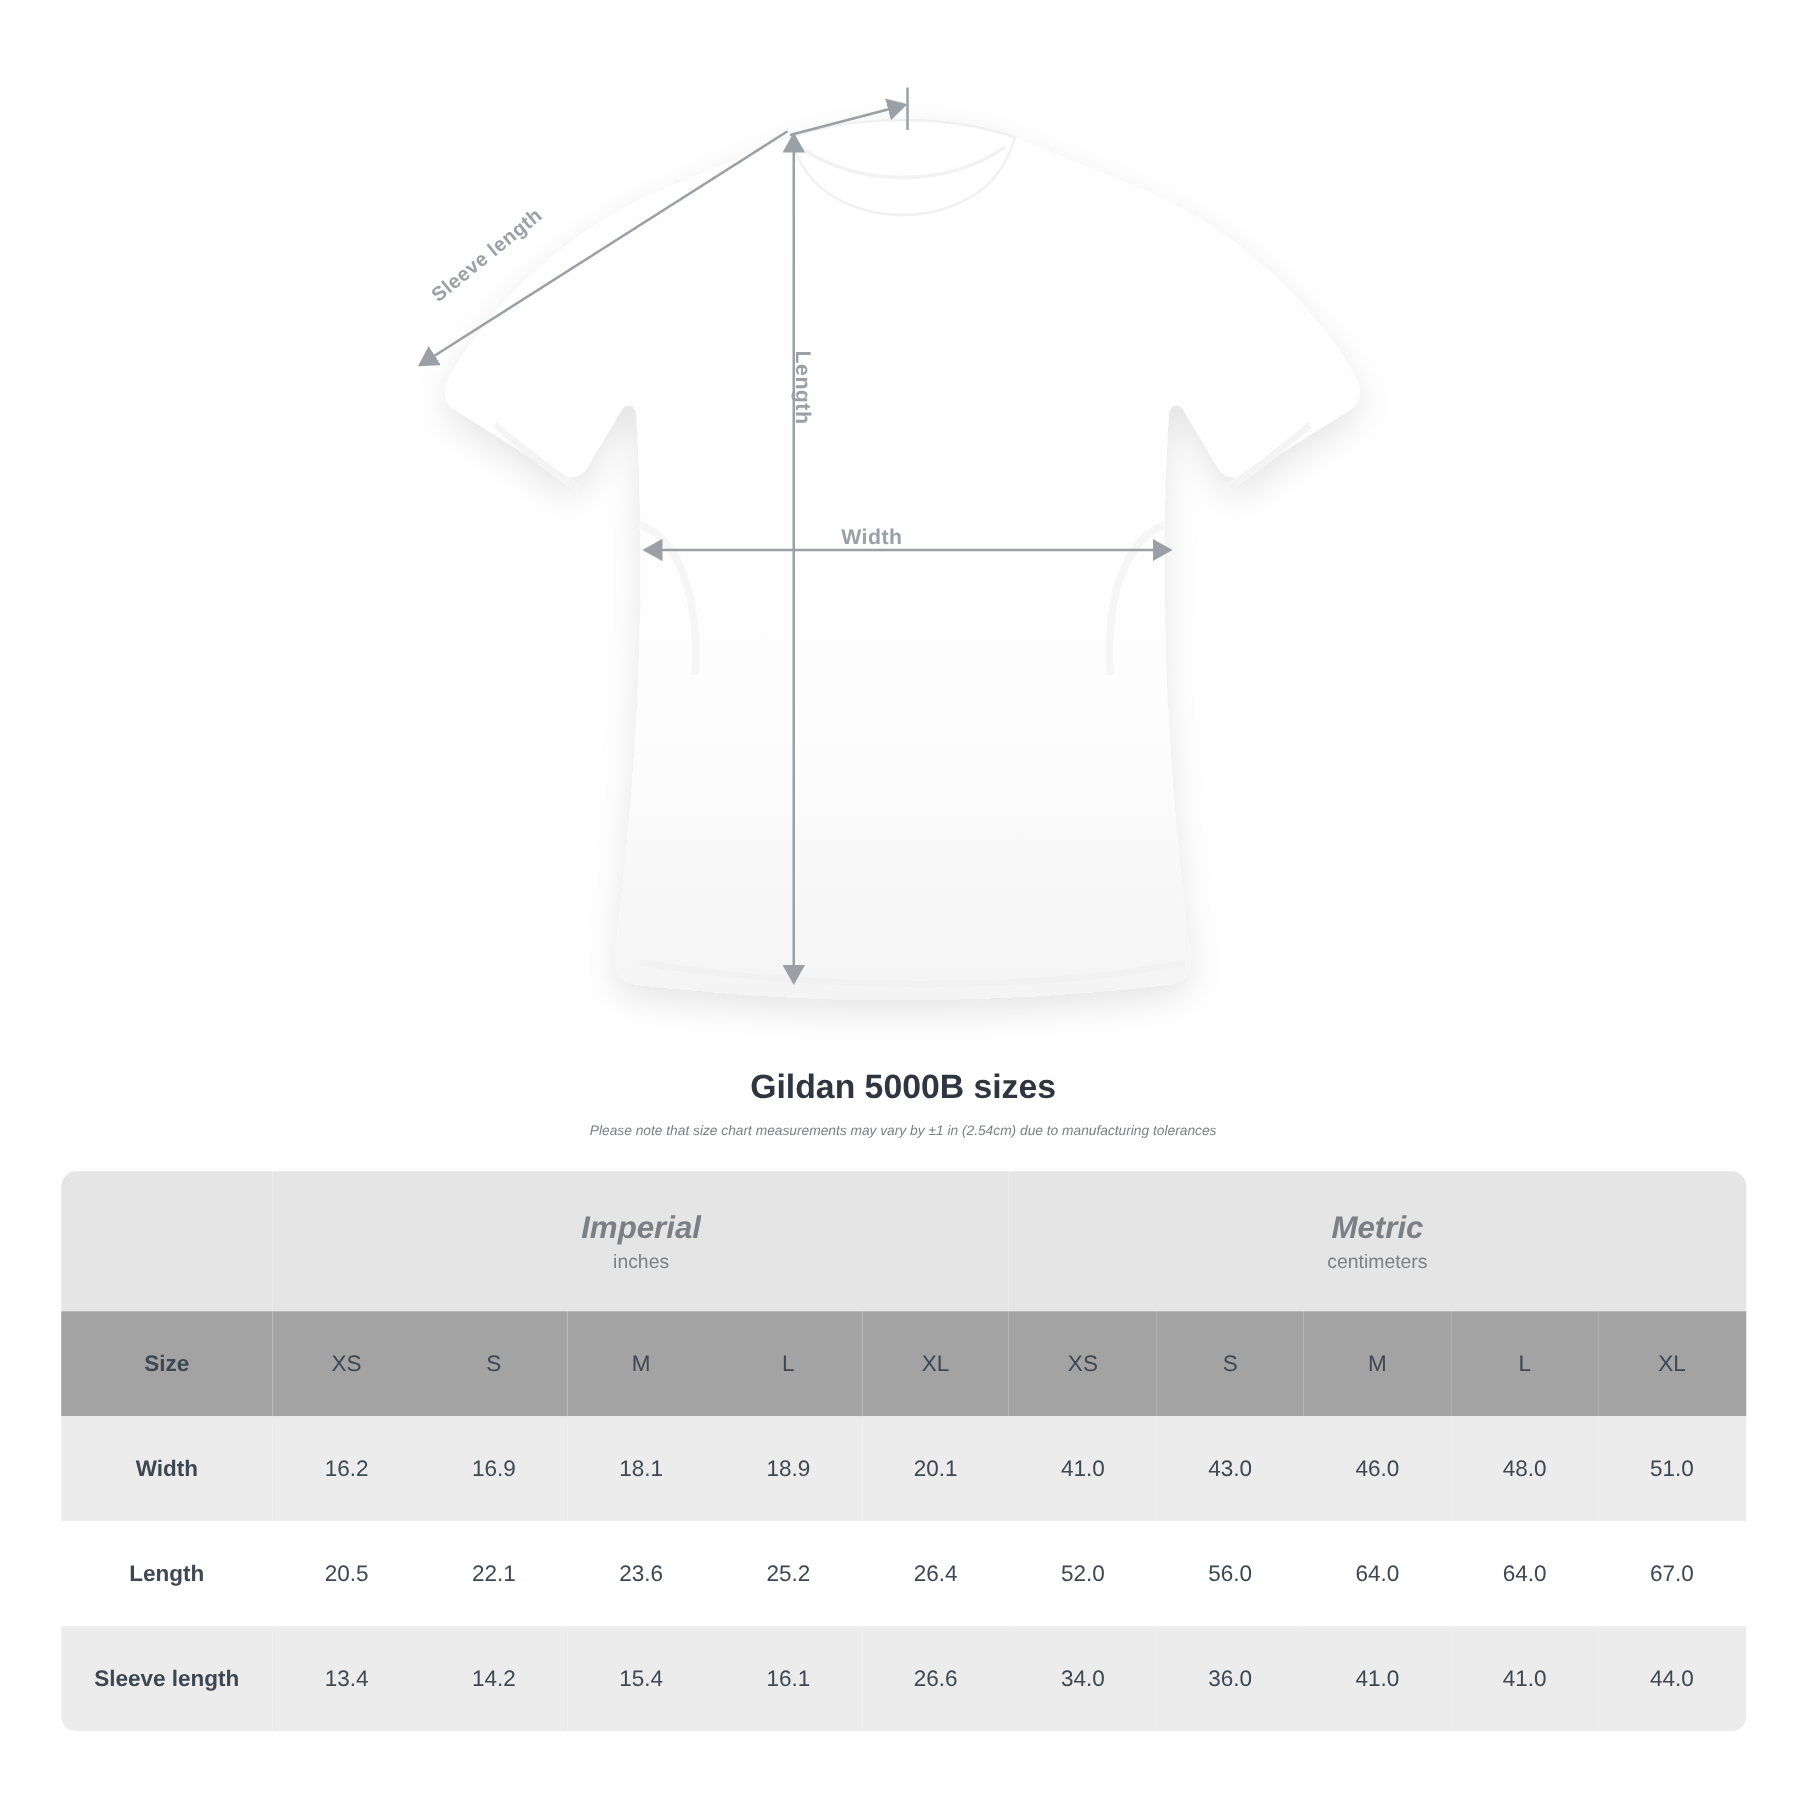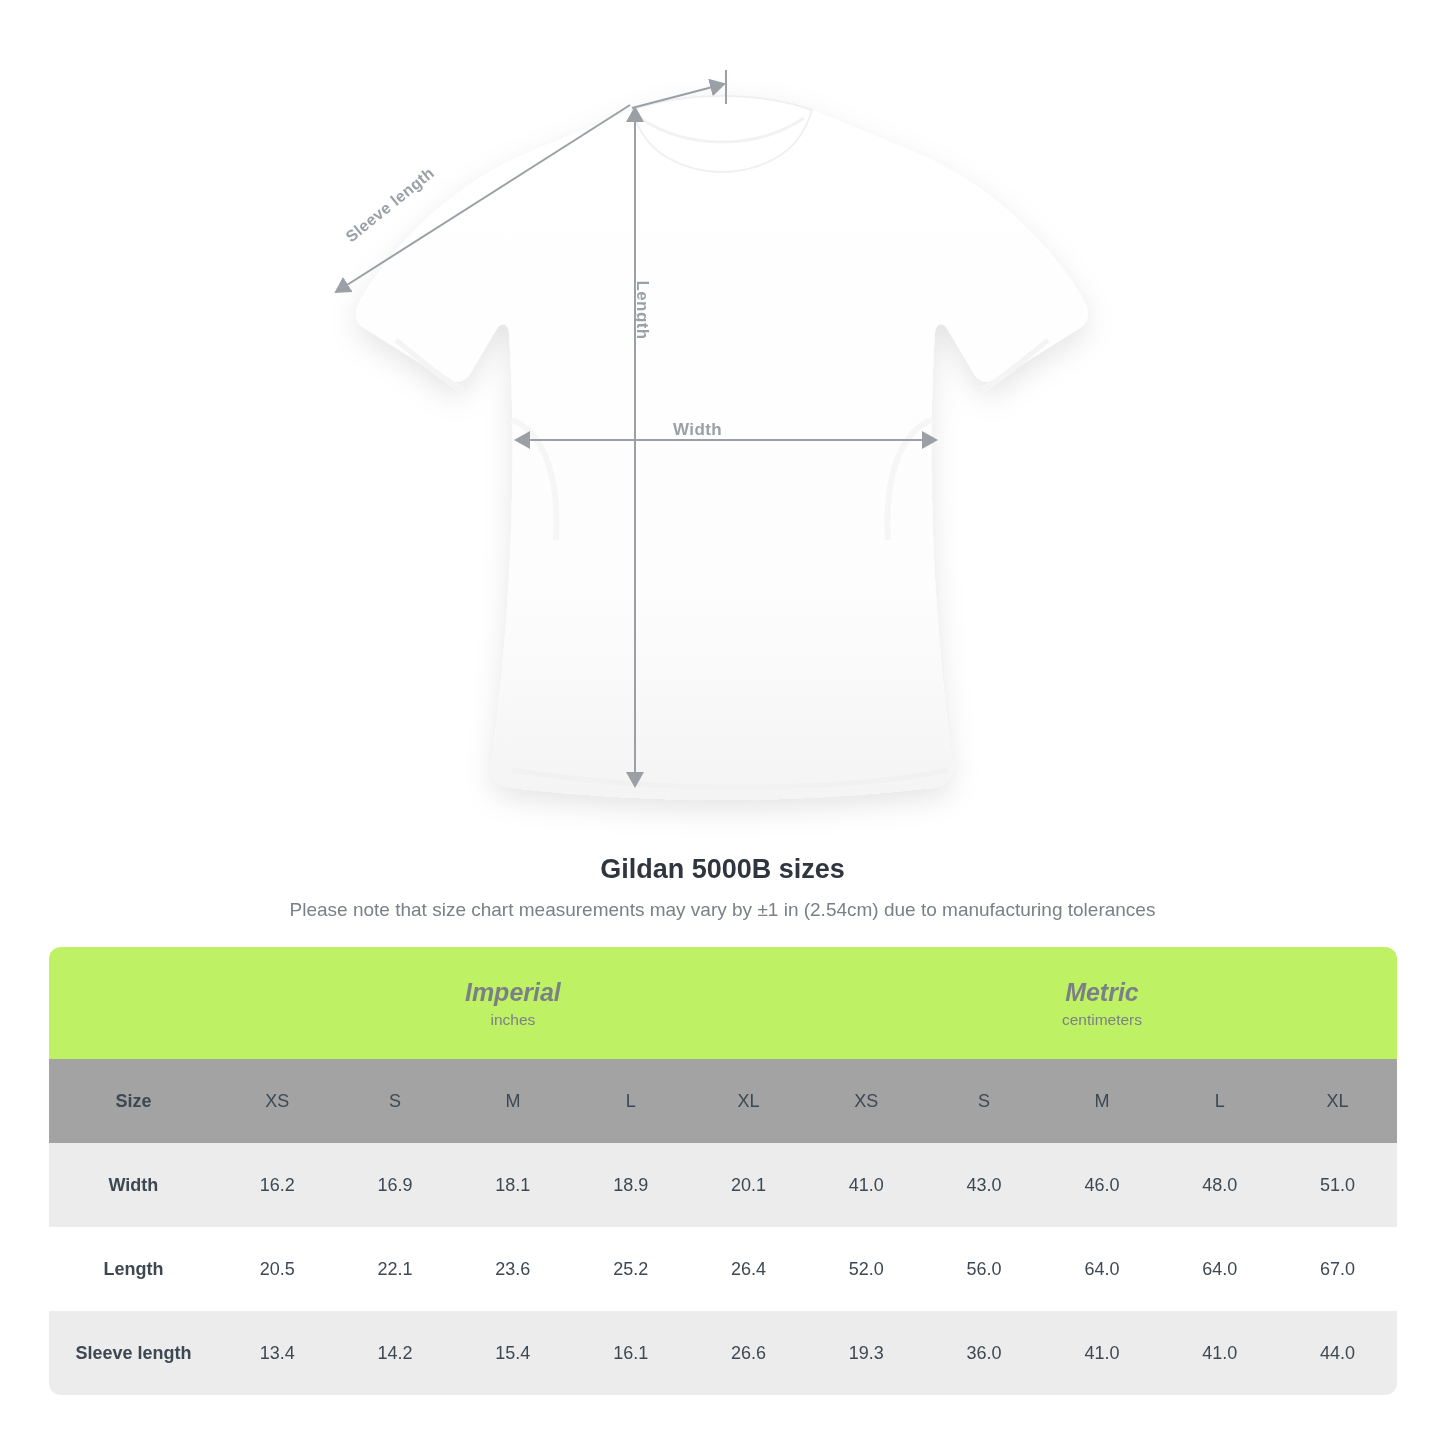--- a/index.html
+++ b/index.html
@@ -60,21 +60,22 @@
     text-align: center;
     margin-top: 14px;
   }
   .chart-title {
     font-size: 27px;
     font-weight: bold;
     color: #2f3640;
     margin: 0 0 14px 0;
   }
   .chart-note {
-    font-size: 19px;
+    font-size: 11px;
+    font-style: italic;
     color: #7b8087;
     margin: 0;
     text-align: center;
   }
 
   
   .table-wrap {
     width: 1348px;
     margin: 26px auto 0 auto;
   }
@@ -85,21 +86,21 @@
   }
   table.size-table td,
   table.size-table th {
     text-align: center;
     vertical-align: middle;
     font-weight: normal;
   }
 
   
   .unit-row td {
-    background: #bef264;
+    background: #e5e5e5;
     height: 112px;
     padding: 0;
   }
   .unit-row td:first-child {
     border-top-left-radius: 12px;
     border-bottom-left-radius: 0;
   }
   .unit-row td:last-child {
     border-top-right-radius: 12px;
   }
@@ -314,21 +315,21 @@
         <td>67.0</td>
       </tr>
 
       <tr class="data-row row-shaded last-row">
         <td class="rowhead">Sleeve length</td>
         <td>13.4</td>
         <td>14.2</td>
         <td>15.4</td>
         <td>16.1</td>
         <td>26.6</td>
-        <td>19.3</td>
+        <td>34.0</td>
         <td>36.0</td>
         <td>41.0</td>
         <td>41.0</td>
         <td>44.0</td>
       </tr>
     </tbody>
   </table>
 </div>
 
 </body></html>

